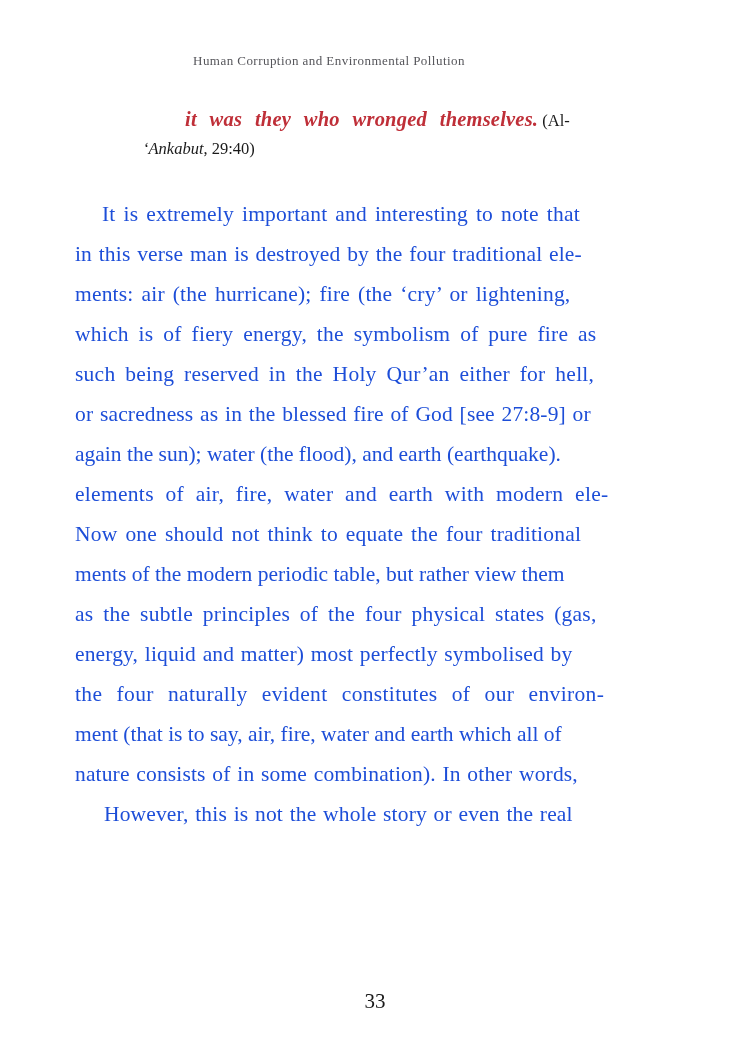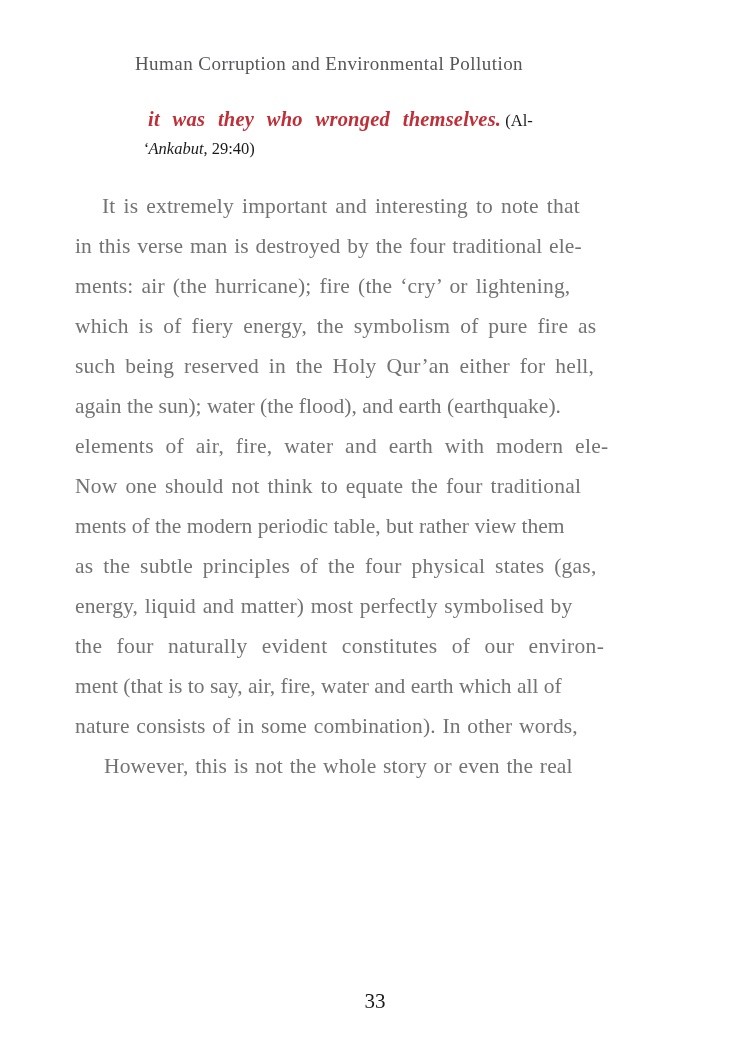--- a/index.html
+++ b/index.html
@@ -22,21 +22,21 @@
     box-sizing: border-box;
   }
 
   
   .running-header {
     position: absolute;
     top: 53px;
     left: 0;
     width: 658px;
     text-align: center;
-    font-size: 19px;
+    font-size: 13px;
     color: #55555a;
     letter-spacing: 0.45px;
     font-family: "Liberation Serif", "DejaVu Serif", serif;
   }
 
   
   .quote-block {
     position: absolute;
     top: 104px;
     left: 143px;
@@ -57,43 +57,44 @@
     font-size: 16.5px;
   }
   .citation-work {
     font-style: italic;
   }
 
   
   .qline {
     display: block;
     white-space: nowrap;
+    margin-left: 37px;
   }
   .qline-1 {
     font-size: 20.5px;
   }
   .qline-1 .quote-text {
     letter-spacing: 0.2px;
     word-spacing: 7.5px;
   }
   .qline-2 {
     font-size: 16.5px;
     margin-top: -2px;
     margin-left: -5px;
   }
 
   
   .body-text {
     position: absolute;
-    top: 186px;
+    top: 194px;
     left: 75px;
     width: 604px;
     font-size: 21.5px;
     line-height: 40px;
-    color: #737373;
+    color: #1d4ed8;
     font-family: Liberation Serif, serif;
   }
   .body-line {
     display: block;
     white-space: nowrap;
     height: 40px;
   }
   .indent-1 { padding-left: 27px; }
   .indent-2 { padding-left: 29px; }
 
@@ -132,20 +133,21 @@
     </span>
   </div>
 
   <div class="body-text">
 
     <span class="body-line indent-1 ws-2">It is extremely important and interesting to note that</span>
     <span class="body-line ws-1">in this verse man is destroyed by the four traditional ele-</span>
     <span class="body-line ws-2">ments: air (the hurricane); fire (the ‘cry’ or lightening,</span>
     <span class="body-line ws-3">which is of fiery energy, the symbolism of pure fire as</span>
     <span class="body-line ws-3">such being reserved in the Holy Qur’an either for hell,</span>
+    <span class="body-line ws-1">or sacredness as in the blessed fire of God [see 27:8-9] or</span>
     <span class="body-line ws-0">again the sun); water (the flood), and earth (earthquake).</span>
     <span class="body-line ws-4">elements of air, fire, water and earth with modern ele-</span>
     <span class="body-line ws-2">Now one should not think to equate the four traditional</span>
     <span class="body-line ws-0">ments of the modern periodic table, but rather view them</span>
     <span class="body-line ws-3">as the subtle principles of the four physical states (gas,</span>
     <span class="body-line ws-1">energy, liquid and matter) most perfectly symbolised by</span>
     <span class="body-line ws-5">the four naturally evident constitutes of our environ-</span>
     <span class="body-line ws-0">ment (that is to say, air, fire, water and earth which all of</span>
     <span class="body-line ws-1">nature consists of in some combination). In other words,</span>
 

